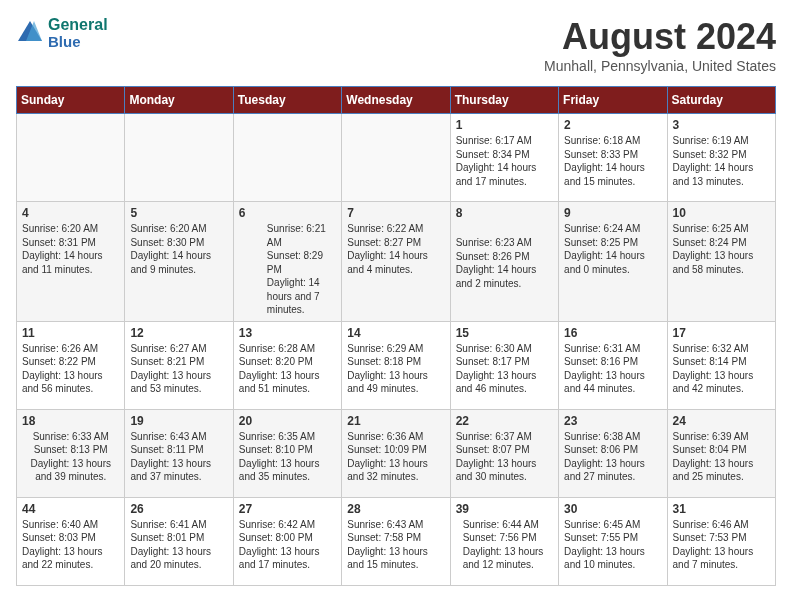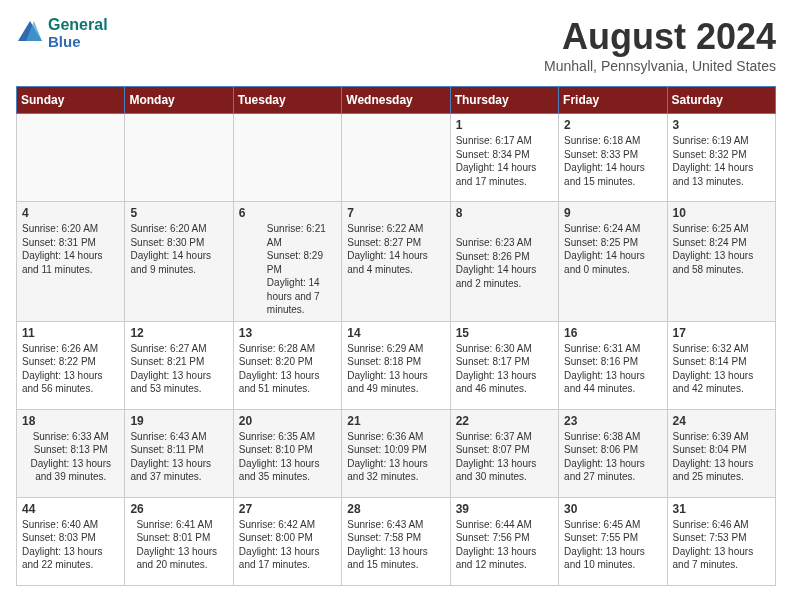--- a/index.html
+++ b/index.html
@@ -286,39 +286,39 @@
       </tr>
       <tr>
         <td>
           <span class="day-number">44</span>
           <div class="cell-text" style="white-space: pre-line;">Sunrise: 6:40 AM
 Sunset: 8:03 PM
 Daylight: 13 hours and 22 minutes.</div>
         </td>
         <td>
           <span class="day-number">26</span>
-          <div class="cell-text" style="white-space: pre-line; margin-left: 6px;">Sunrise: 6:41 AM
+          <div class="cell-text" style="white-space: pre-line;">Sunrise: 6:41 AM
 Sunset: 8:01 PM
 Daylight: 13 hours and 20 minutes.</div>
         </td>
         <td>
           <span class="day-number">27</span>
           <div class="cell-text" style="white-space: pre-line;">Sunrise: 6:42 AM
 Sunset: 8:00 PM
 Daylight: 13 hours and 17 minutes.</div>
         </td>
         <td>
           <span class="day-number">28</span>
           <div class="cell-text" style="white-space: pre-line;">Sunrise: 6:43 AM
 Sunset: 7:58 PM
 Daylight: 13 hours and 15 minutes.</div>
         </td>
         <td>
           <span class="day-number">39</span>
-          <div class="cell-text" style="white-space: pre-line;">Sunrise: 6:44 AM
+          <div class="cell-text" style="white-space: pre-line; margin-left: 7px;">Sunrise: 6:44 AM
 Sunset: 7:56 PM
 Daylight: 13 hours and 12 minutes.</div>
         </td>
         <td>
           <span class="day-number">30</span>
           <div class="cell-text" style="white-space: pre-line;">Sunrise: 6:45 AM
 Sunset: 7:55 PM
 Daylight: 13 hours and 10 minutes.</div>
         </td>
         <td>

